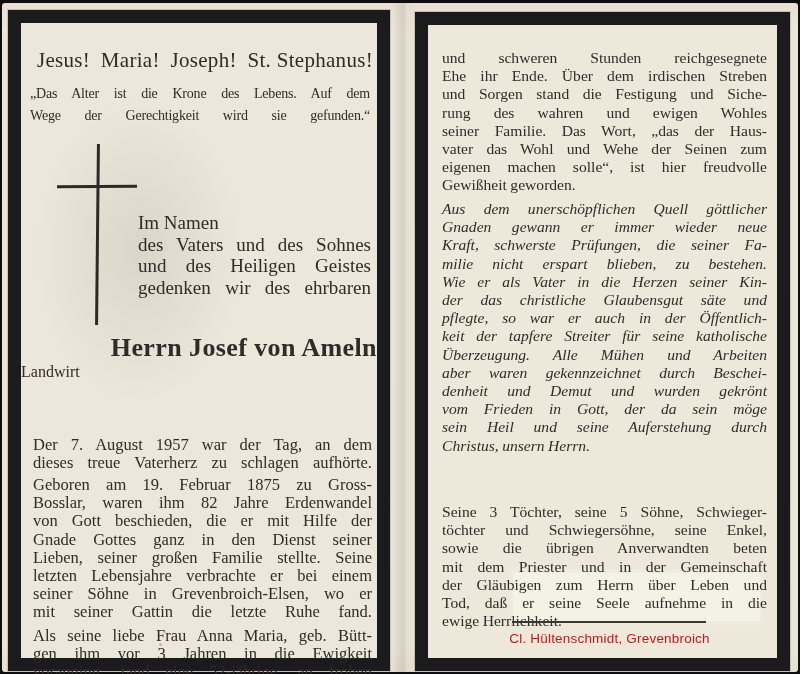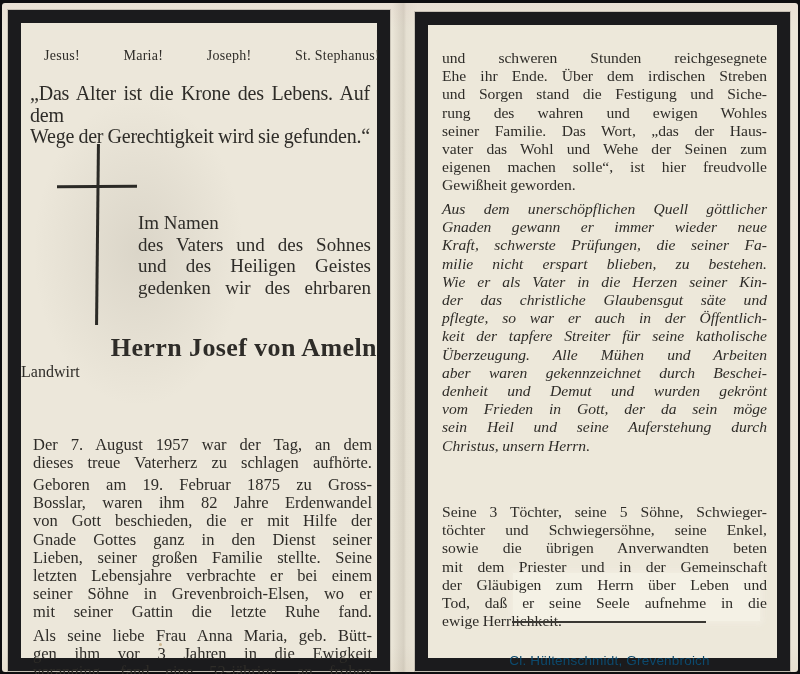--- a/index.html
+++ b/index.html
@@ -32,45 +32,45 @@
   }
   .page-right {
     left:415px; top:12px; width:375px; height:659px;
     background:#ede8da;
   }
   .abs { position:absolute; }
   .jline { text-align:justify; text-align-last:justify; }
   .left-first .jline:first-child { text-align-last:left; }
   .last-left .jline:last-child { text-align-last:left; }
 
-  .saints { left:23px; top:25px; width:336px; display:flex; justify-content:space-between;
-            font-size:14px; letter-spacing:.3px; }
+  .saints { left:16px; top:25px; width:336px; display:flex; justify-content:space-between;
+            font-size:21px; letter-spacing:.3px; }
   .saints .jline { text-align:left; text-align-last:left; }
-  .quote { left:9px; top:60px; width:340px; font-size:20px; line-height:21.5px;
+  .quote { left:9px; top:60px; width:340px; font-size:14px; line-height:21.5px;
            word-spacing:-1px; letter-spacing:-0.2px; }
   .cross-v { left:75px; top:121px; width:2.5px; height:181px; background:#2b2a26; transform:rotate(.6deg); }
   .cross-h { left:36px; top:162px; width:80px; height:2.5px; background:#2b2a26; transform:rotate(-.4deg); }
   .dedication { left:117px; top:189px; width:233px; font-size:19px; line-height:21.6px; }
   .name { left:0; top:310px; width:356px; text-align:right; font-size:26px; font-weight:700;
           letter-spacing:.4px; }
   .occupation { left:0; top:340px; width:356px; text-align:left; font-size:16px; }
   .body-l { width:339px; font-size:16.5px; line-height:18.2px; word-spacing:-0.3px;margin-top:42px; }
   .pl1 { left:12px; top:371px; }
   .pl2 { left:12px; top:411px; }
   .pl3 { left:12px; top:562px; }
 
   .body-r { width:325px; font-size:15.6px; line-height:18.2px; word-spacing:-0.5px; }
   .pr1 { left:14px; top:24px; }
   .pr2 { left:14px; top:175px;font-style:italic; }
   .pr3 { left:14px; top:437px;margin-top:41px; }
   .ghost { left:85px; top:548px; width:247px; height:48px; background:rgba(250,247,238,.55);
            box-shadow:0 0 6px 3px rgba(250,247,238,.35); }
   .printer-rule { left:84px; top:596px; width:194px; height:1.5px; background:#3a3833; }
-  .printer { left:54px; top:628px; width:255px; text-align:center;
-             font-family:"Liberation Sans", sans-serif; font-size:13.5px; color:#0c4a6e;
+  .printer { left:54px; top:606px; width:255px; text-align:center;
+             font-family:"Liberation Sans", sans-serif; font-size:13.5px; color:#b91c1c;
              letter-spacing:.2px; }
   .speck3 { left:138px; top:620px; width:3px; height:3px; border-radius:50%; background:#cbb389; opacity:.9; }
 </style>
 </head>
 <body>
 
 <div class="stage">
   <div class="sheet"></div>
   <div class="fold"></div>
 

